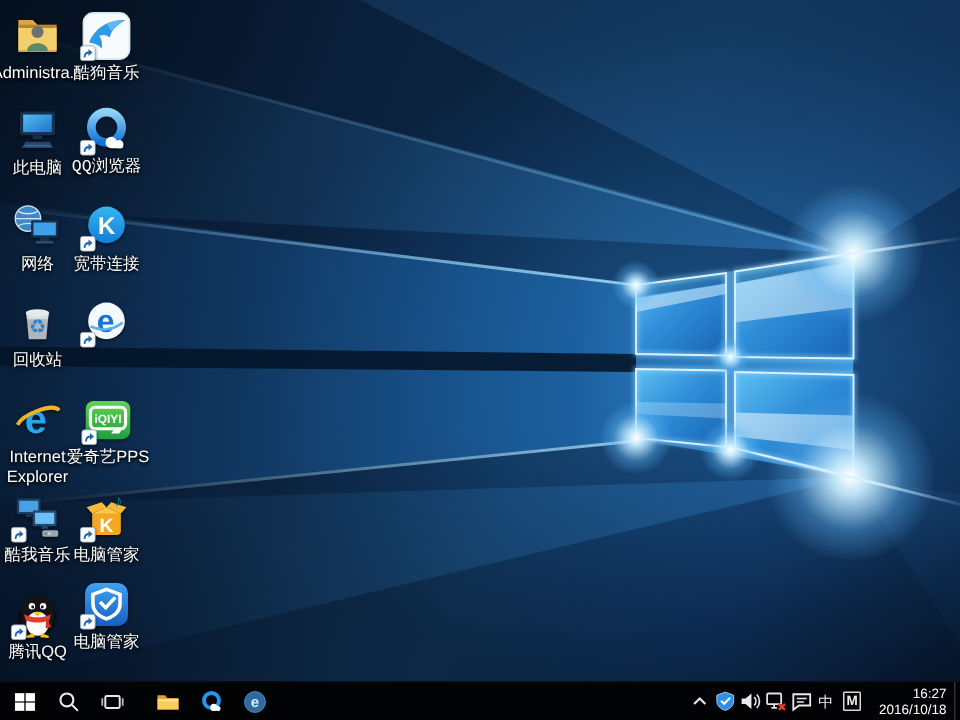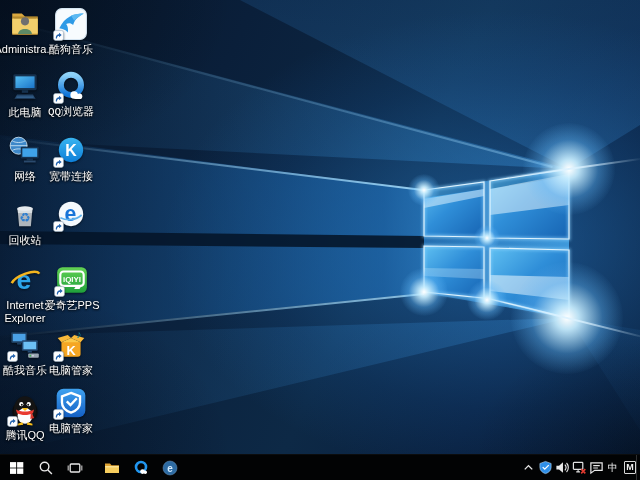--- a/index.html
+++ b/index.html
@@ -478,16 +478,20 @@
             <span>
               <svg viewBox="0 0 16 16">
                 <path d="M2 3h12v8H6l-4 3z" fill="none" stroke="#e9e9e9" stroke-width="1.3"></path>
                 <path d="M4.5 6h7M4.5 8.5h5" stroke="#e9e9e9" stroke-width="1.1"></path>
               </svg>
             </span>
           </div>
         </div>
       <span class="ime">中</span>
       <span class="ime ime-m">M</span>
+      <div class="clock">
+        <span>16:27</span>
+        <span>2016/10/18</span>
+      </div>
       <div class="show-desktop"></div>
     </div>
   </div>
 </div>
 
 </body></html>

